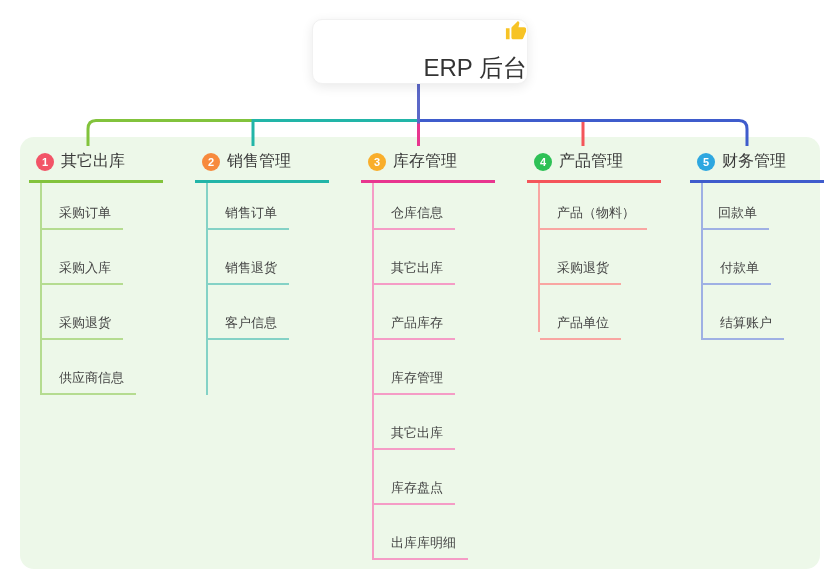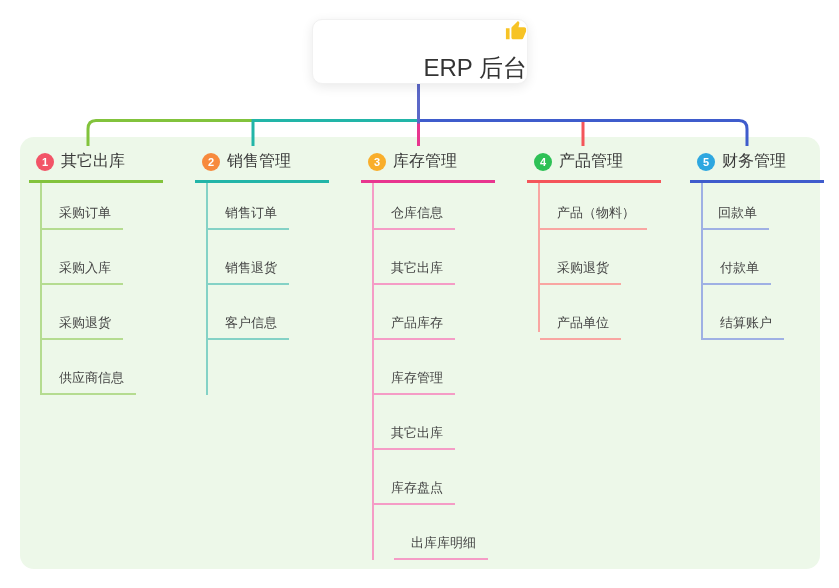--- a/index.html
+++ b/index.html
@@ -116,21 +116,21 @@
           <div class="child-row">
             <span class="child-label" style="border-bottom-color: rgb(245, 156, 198);">库存管理</span>
           </div>
           <div class="child-row">
             <span class="child-label" style="border-bottom-color: rgb(245, 156, 198);">其它出库</span>
           </div>
           <div class="child-row">
             <span class="child-label" style="border-bottom-color: rgb(245, 156, 198);">库存盘点</span>
           </div>
           <div class="child-row">
-            <span class="child-label" style="border-bottom-color: rgb(245, 156, 198); margin-left: 20px;">出库库明细</span>
+            <span class="child-label" style="border-bottom-color: rgb(245, 156, 198);">出库库明细</span>
           </div>
         </div>
       </div>
       <div class="branch" style="left: 527px;">
         <div class="branch-header" style="border-bottom-color: rgb(244, 85, 90);">
           <span class="badge" style="background: rgb(46, 193, 86);">4</span>
           <span>产品管理</span>
         </div>
         <div class="children" style="border-left-color: rgb(249, 166, 162); height: 149px;">
           <div class="child-row first">

